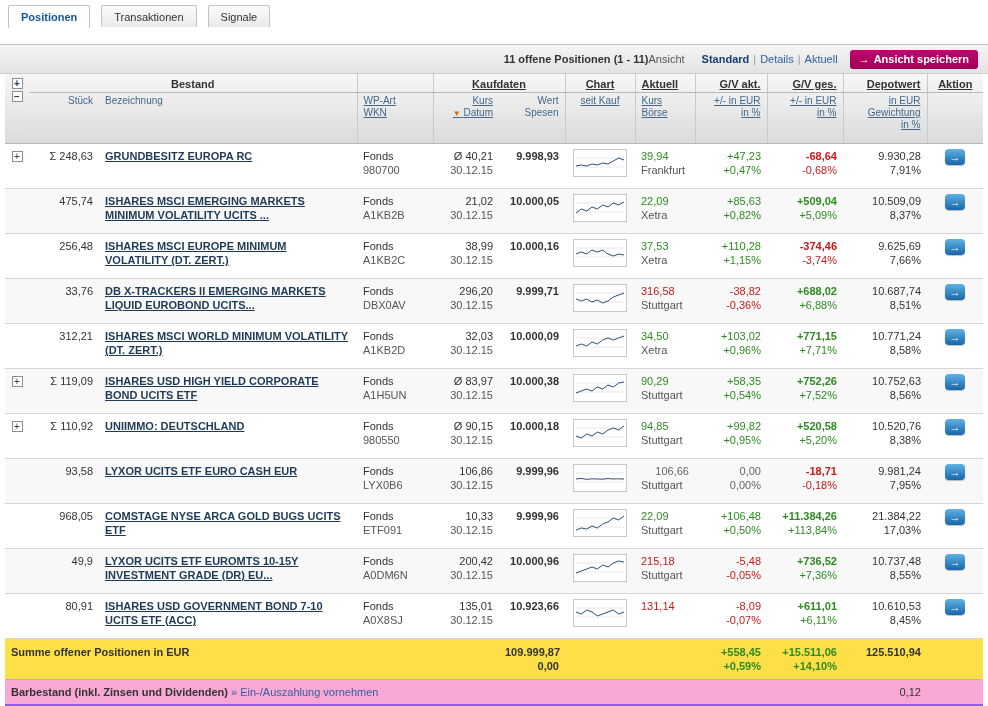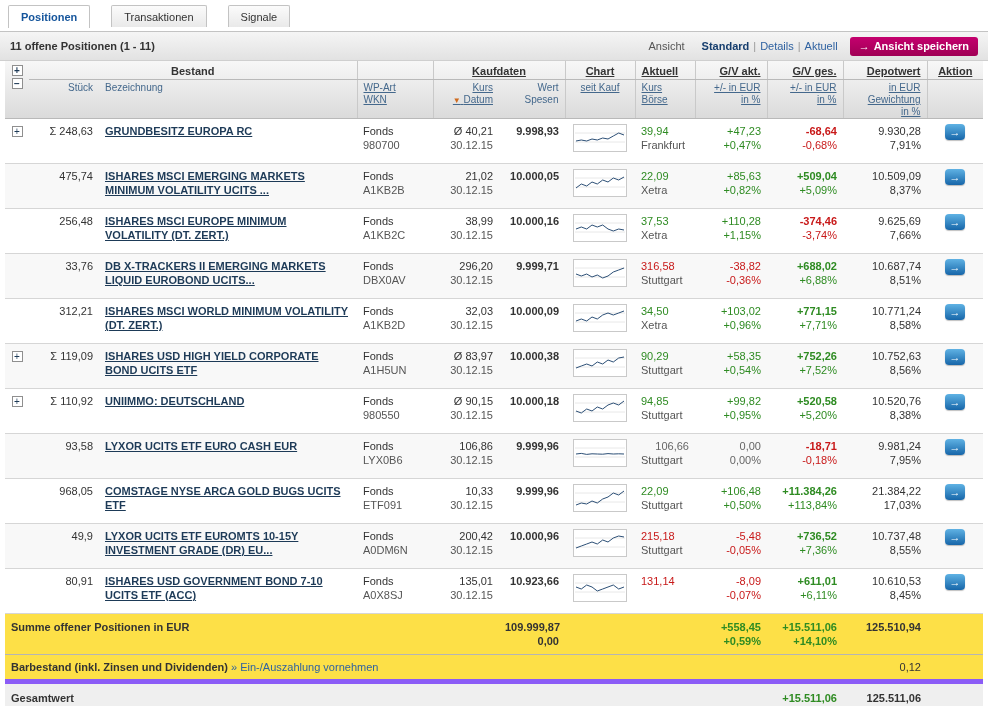--- a/index.html
+++ b/index.html
@@ -1,44 +1,44 @@
 <!DOCTYPE html>
 <html style="--c-positive: #2e8b22; --c-negative: #c81919; --c-link: #2f62a1; --c-magenta: #c4006e;"><head>
 <meta charset="utf-8">
 <style>
   * { box-sizing: border-box; }
   html,body { margin:0; padding:0; background:#fff; }
   body { font-family:"Liberation Sans", sans-serif; font-size:11px; color:#333; }
   .page { width:988px; height:706px; overflow:hidden; background:#fff; position:relative; }
 
   
-  .tabbar { display:flex; align-items:flex-end; gap:21px; padding:5px 8px 4px; border-bottom:1px solid #c3c3c3; }
+  .tabbar { display:flex; align-items:flex-end; gap:11px; padding:5px 8px 17px; border-bottom:1px solid #c3c3c3; }
   .tab { padding:5px 12px 4px; background:linear-gradient(#fbfbfb,#e9e9e9); border:1px solid #c3c3c3;
          border-bottom:none; border-radius:2px 2px 0 0; color:#333; cursor:pointer; white-space:nowrap; }
   .tab.active { background:#fff; color:#15559c; font-weight:bold; margin-bottom:-1px; padding-bottom:5px; }
 
   
   .toolbar { height:29px; background:linear-gradient(#f5f5f5,#e2e2e2); border-bottom:1px solid #cfcfcf;
-             display:flex; align-items:center; justify-content:space-between; padding:0 10px; }
+             display:flex; align-items:center; justify-content:flex-end; padding:0 10px; }
   .bold { font-weight:bold; }
   .muted { color:#555; margin-right:5px; }
   .vsep { color:#999; margin:0 4px; }
   .link { color:var(--c-link,#2f62a1); text-decoration:none; cursor:pointer; }
   .view-active { color:#163e6e; font-weight:bold; cursor:pointer;margin-left:12px; }
   .save-btn { margin-left:12px; background:linear-gradient(var(--c-magenta,#c4006e),#a00055); color:#fff;
               font-weight:bold; padding:3px 9px 4px; border-radius:3px; cursor:pointer;
               display:inline-flex; align-items:center; gap:4px; }
   .tb-right { display:flex; align-items:center; }
 
   
   .grid { width:978px; margin:0 5px; border-collapse:collapse; table-layout:fixed; }
   thead { background:linear-gradient(#f7f7f7,#dadada); }
   .grid th { font-weight:normal; padding:2px 6px; vertical-align:top; text-align:right; }
   tr.h1 th { font-weight:bold; color:#333; padding-top:4px; font-size:11px; }
-  tr.h2 th { font-size:10px; color:#44688c; padding-bottom:0; line-height:12px; }
+  tr.h2 th { font-size:10px; color:#44688c; padding-bottom:12px; line-height:12px; }
   tr.h2 .hl { cursor:pointer; }
   thead th { border-bottom:1px solid #b9b9b9; }
   .sep-l { border-left:1px solid #c9c9c9;text-decoration:underline; }
   .algn-l { text-align:left !important; }
   .center { text-align:center !important; }
   .num { text-align:right; }
   .sort-arrow { color:#cf6a1e; font-size:8px; }
 
   .grid td { padding:5px 6px; vertical-align:top; border-bottom:1px solid #d6d6d6; line-height:14px; }
   tbody.rows tr { height:45px; }
@@ -56,21 +56,21 @@
   .sigma { margin-right:3px; }
   .c-aktion, .c-chart { text-align:center; }
   .spark-box { display:inline-block; border:1px solid #c9c9c9; background:#fff; line-height:0; cursor:pointer; }
   .spark-line { fill:none; stroke:#2c4f76; stroke-width:1; }
   .grid-line { stroke:#e8e8e8; stroke-width:1; }
   .action-btn { display:inline-block; width:20px; height:16px; border-radius:4px;
                 background:linear-gradient(#5fb2e4,#1766a9); color:#fff; text-align:center; line-height:16px;
                 font-size:11px; font-weight:bold; cursor:pointer; box-shadow:0 1px 1px rgba(0,0,0,.25); }
 
   tr.sum-row td { background:#fde047; border-top:1px solid #4d7c0f; border-bottom:1px solid #b5b5b5; padding:6px; }
-  tr.bar-row td { background:#fde047; border-bottom:5px solid #8b5cf6; padding:5px 6px; }
+  tr.bar-row td { background:#f9a8d4; border-bottom:5px solid #8b5cf6; padding:5px 6px; }
   tr.total-row td { background:#efefef; border-bottom:1px solid #a8a8a8; padding:7px 6px; }
 </style>
 </head>
 <body>
 
 <div class="page">
 
   <div class="tabbar">
     <div class="tab active">Positionen</div>
     <div class="tab">Transaktionen</div>

